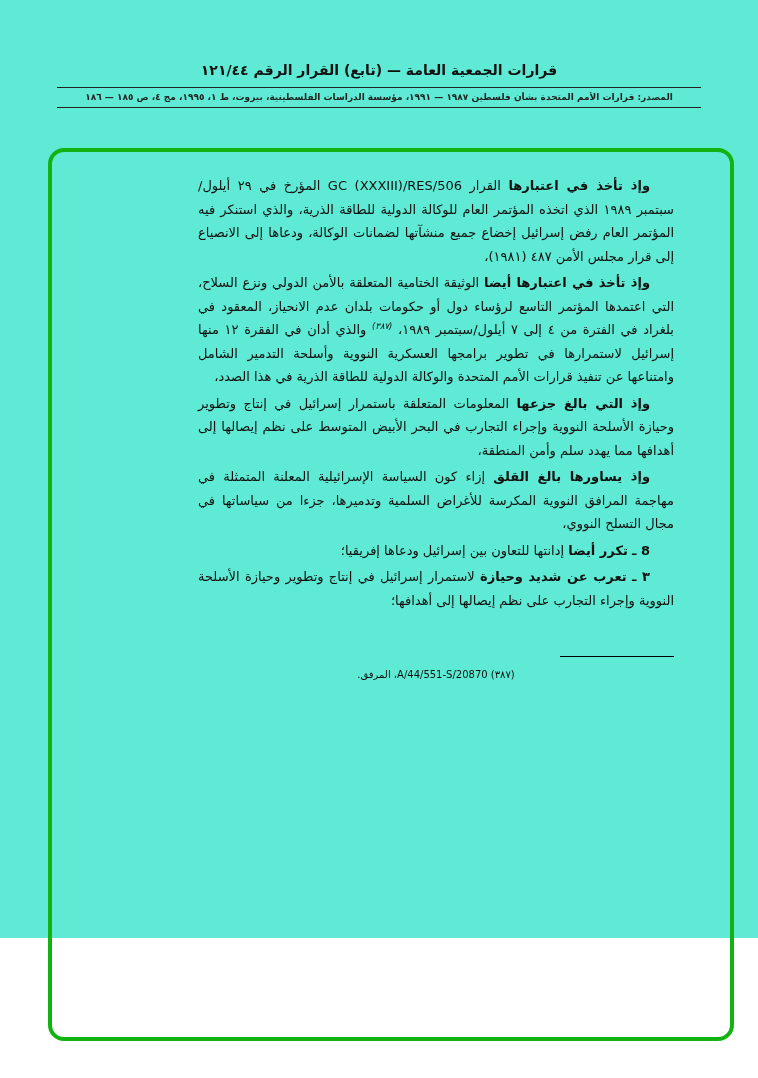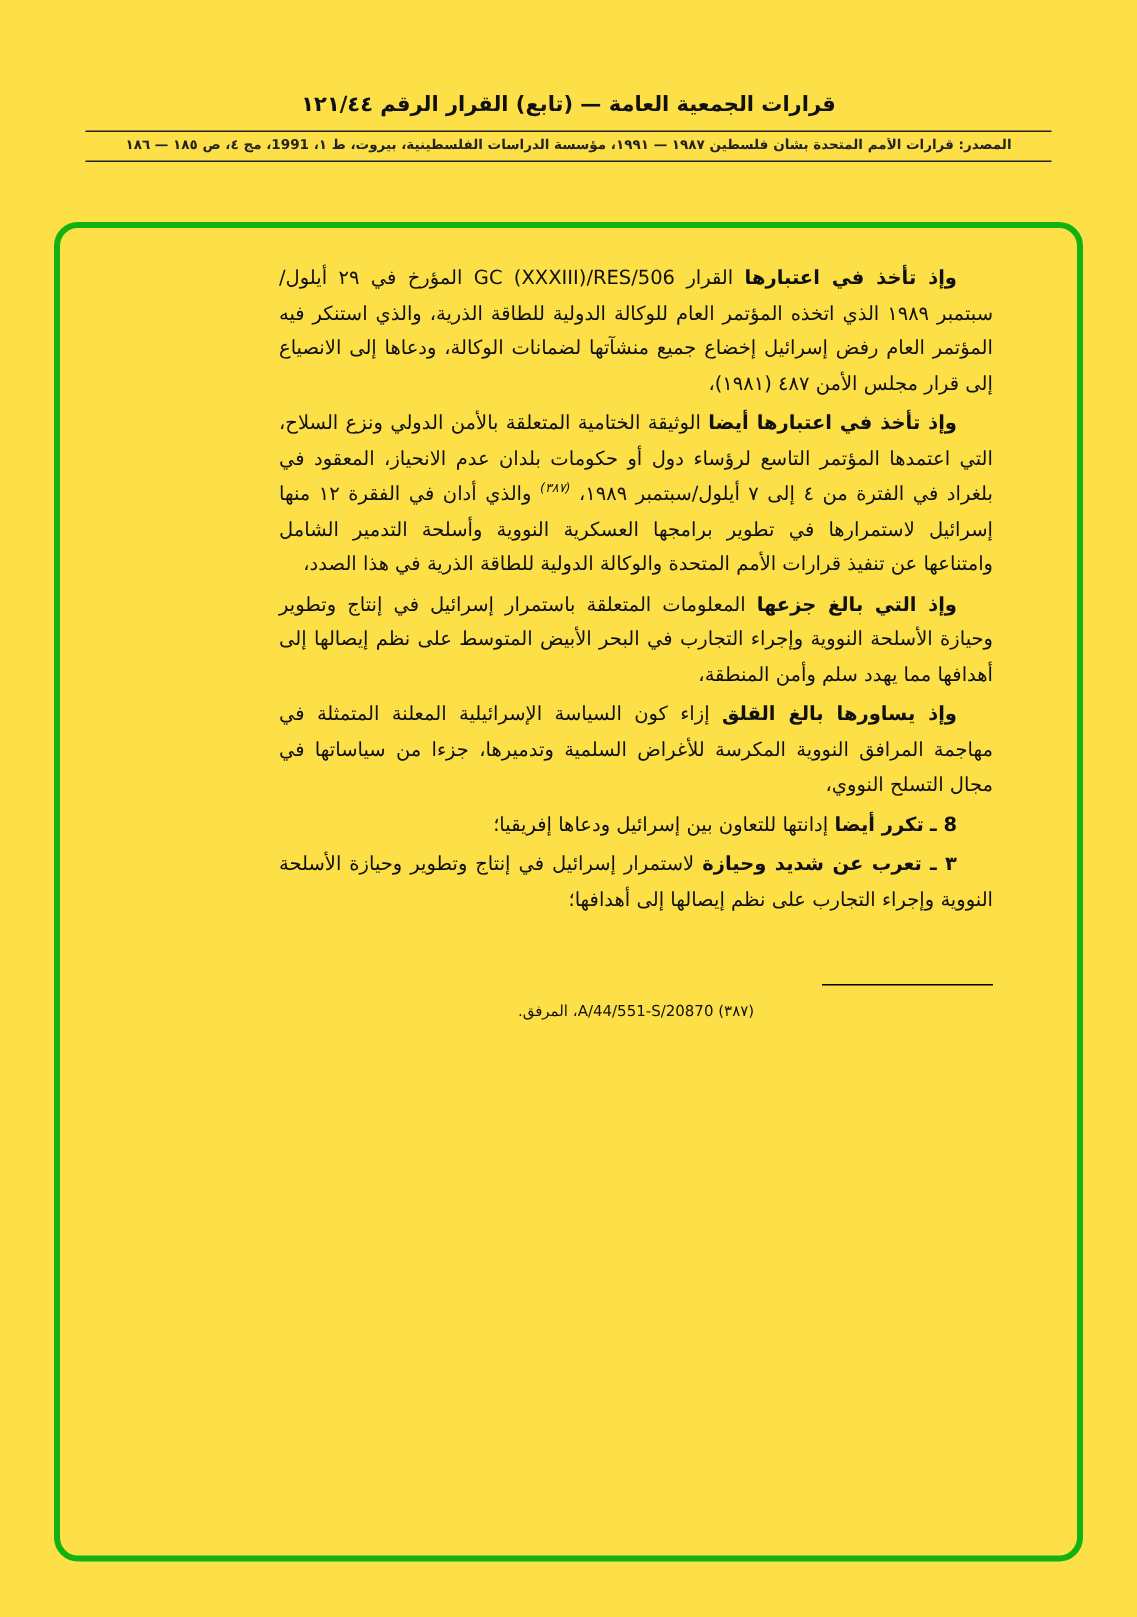--- a/index.html
+++ b/index.html
@@ -4,22 +4,22 @@
 <style>
   * { margin:0; padding:0; box-sizing:border-box; }
   html, body { background:#ffffff; }
   body {
     width:758px; height:1078px;
     font-family:"DejaVu Sans", sans-serif;
     overflow:hidden;
   }
   .page {
     position:relative;
-    width:758px; height:1078px;
-    background:#fde047;
+    width:758px; height:938px;
+    background:#5eead4;
     direction:rtl;
   }
   
   .page-header { padding-top:62px; }
   .header-title {
     text-align:center;
     font-size:14px;
     font-weight:700;
     color:#111;
     letter-spacing:0;
@@ -35,21 +35,21 @@
     text-align:center;
     font-size:9px;
     font-weight:700;
     color:#222;
     white-space:nowrap;
     overflow:hidden;
   }
   
   .content-frame {
     position:absolute;
-    top:148px; left:36px;
+    top:148px; left:48px;
     width:686px; height:893px;
     border:4px solid #12b212;
     border-radius:16px;
   }
   
   .text-column {
     padding:22px 56px 0 146px;
     font-size:13px;
     line-height:23.5px;
     text-align:justify;
@@ -81,21 +81,21 @@
   }
 </style>
 </head>
 <body>
 
 <div class="page">
 
   <header class="page-header">
     <h1 class="header-title">قرارات الجمعية العامة — (تابع) القرار الرقم ١٢١/٤٤</h1>
     <div class="rule"></div>
-    <p class="source-line">المصدر: قرارات الأمم المتحدة بشأن فلسطين ١٩٨٧ — ١٩٩١، مؤسسة الدراسات الفلسطينية، بيروت، ط ١، 1991، مج ٤، ص ١٨٥ — ١٨٦</p>
+    <p class="source-line">المصدر: قرارات الأمم المتحدة بشأن فلسطين ١٩٨٧ — ١٩٩١، مؤسسة الدراسات الفلسطينية، بيروت، ط ١، ١٩٩٥، مج ٤، ص ١٨٥ — ١٨٦</p>
     <div class="rule bottom"></div>
   </header>
 
   <section class="content-frame" style="border-color: rgb(18, 178, 18);">
     <div class="text-column">
 
       <p class="para">
         <span class="lead">وإذ تأخذ في اعتبارها</span>
         <span>القرار GC (XXXIII)/RES/506 المؤرخ في ٢٩ أيلول/سبتمبر ١٩٨٩ الذي اتخذه المؤتمر العام للوكالة الدولية للطاقة الذرية، والذي استنكر فيه المؤتمر العام رفض إسرائيل إخضاع جميع منشآتها لضمانات الوكالة، ودعاها إلى الانصياع إلى قرار مجلس الأمن ٤٨٧ (١٩٨١)،</span>
       </p>

